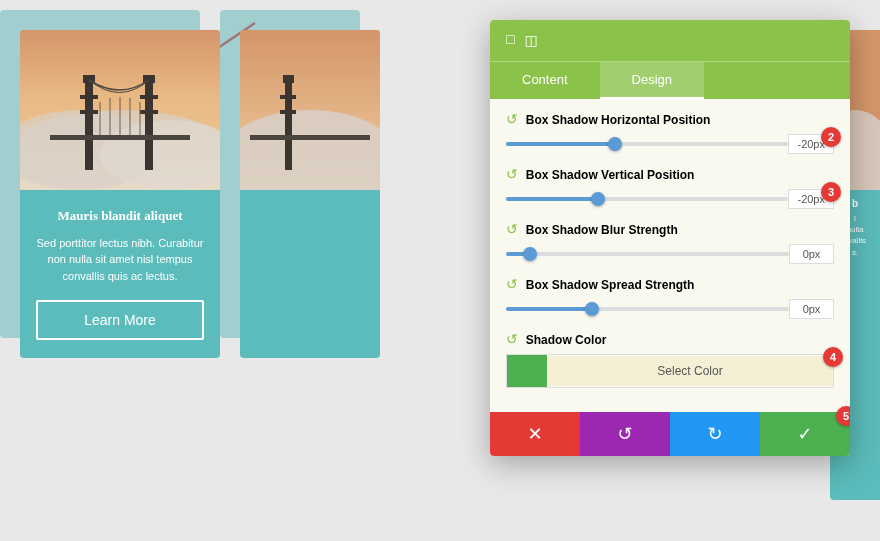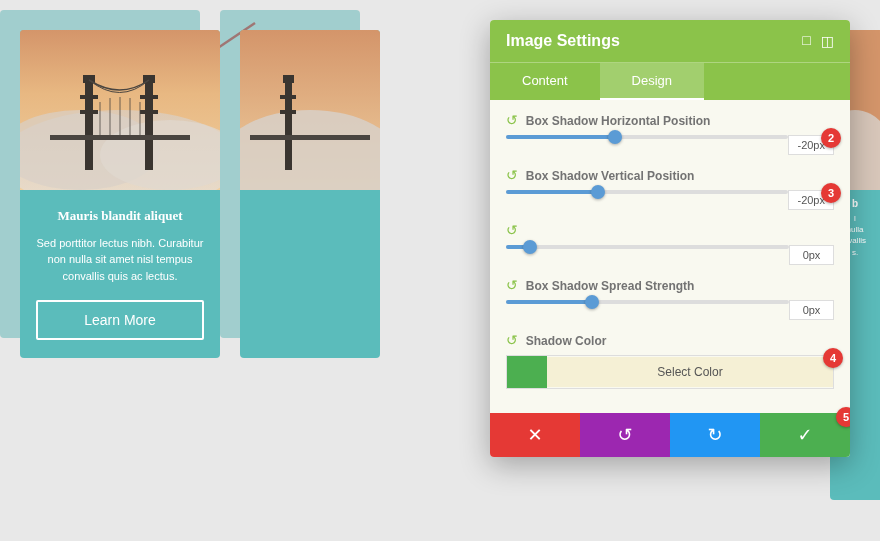--- a/index.html
+++ b/index.html
@@ -184,28 +184,29 @@
     }
 
     .refresh-icon {
       color: #8bc34a;
       font-size: 14px;
       cursor: pointer;
     }
 
     .setting-label {
       font-size: 12px;
-      color: #737373;
+      color: #000000;
       font-family: Arial, sans-serif;
       font-weight: bold;
       text-align: center;
     }
 
     .slider-row {
       display: flex;
+      align-items: center;
     }
 
     .slider-track {
       flex: 1;
       height: 4px;
       background: #ddd;
       border-radius: 2px;
       position: relative;
     }
 
@@ -402,21 +403,20 @@
   </div>
   <div style="padding:8px 4px; color:white; font-size:9px; font-family:Arial,sans-serif; text-align:center;">
     <div style="font-weight:bold; font-size:10px; margin-bottom:4px;">b</div>
     <div style="font-size:8px; line-height:1.4;">l<br>nulla<br>nvallis<br>s.</div>
   </div>
 </div>
 
 <div class="settings-panel">
 
   <div class="panel-header">
-    <span class="panel-title">Image Settings</span>
     <div class="panel-header-icons">
       <span class="panel-icon">□</span>
       <span class="panel-icon">◫</span>
     </div>
   </div>
 
   <div class="panel-tabs">
     <div class="panel-tab">
       <span>Content</span>
     </div>
@@ -457,20 +457,21 @@
         <div class="slider-value-box" style="position:relative;">
           <span>-20px</span>
           <div class="badge-number">3</div>
         </div>
       </div>
     </div>
 
     <div class="setting-row">
       <div class="setting-label-row">
         <span class="refresh-icon">↺</span>
+        <span class="setting-label">Box Shadow Blur Strength</span>
       </div>
       <div class="slider-row">
         <div class="slider-track">
           <div class="slider-fill" style="width:8%;"></div>
           <div class="slider-thumb" style="left:6%;"></div>
         </div>
         <div class="slider-value-box">
           <span>0px</span>
         </div>
       </div>

